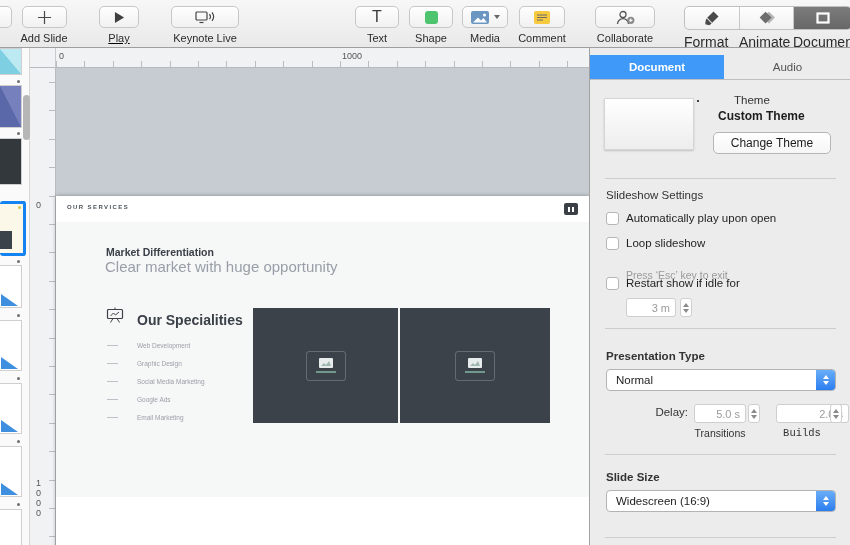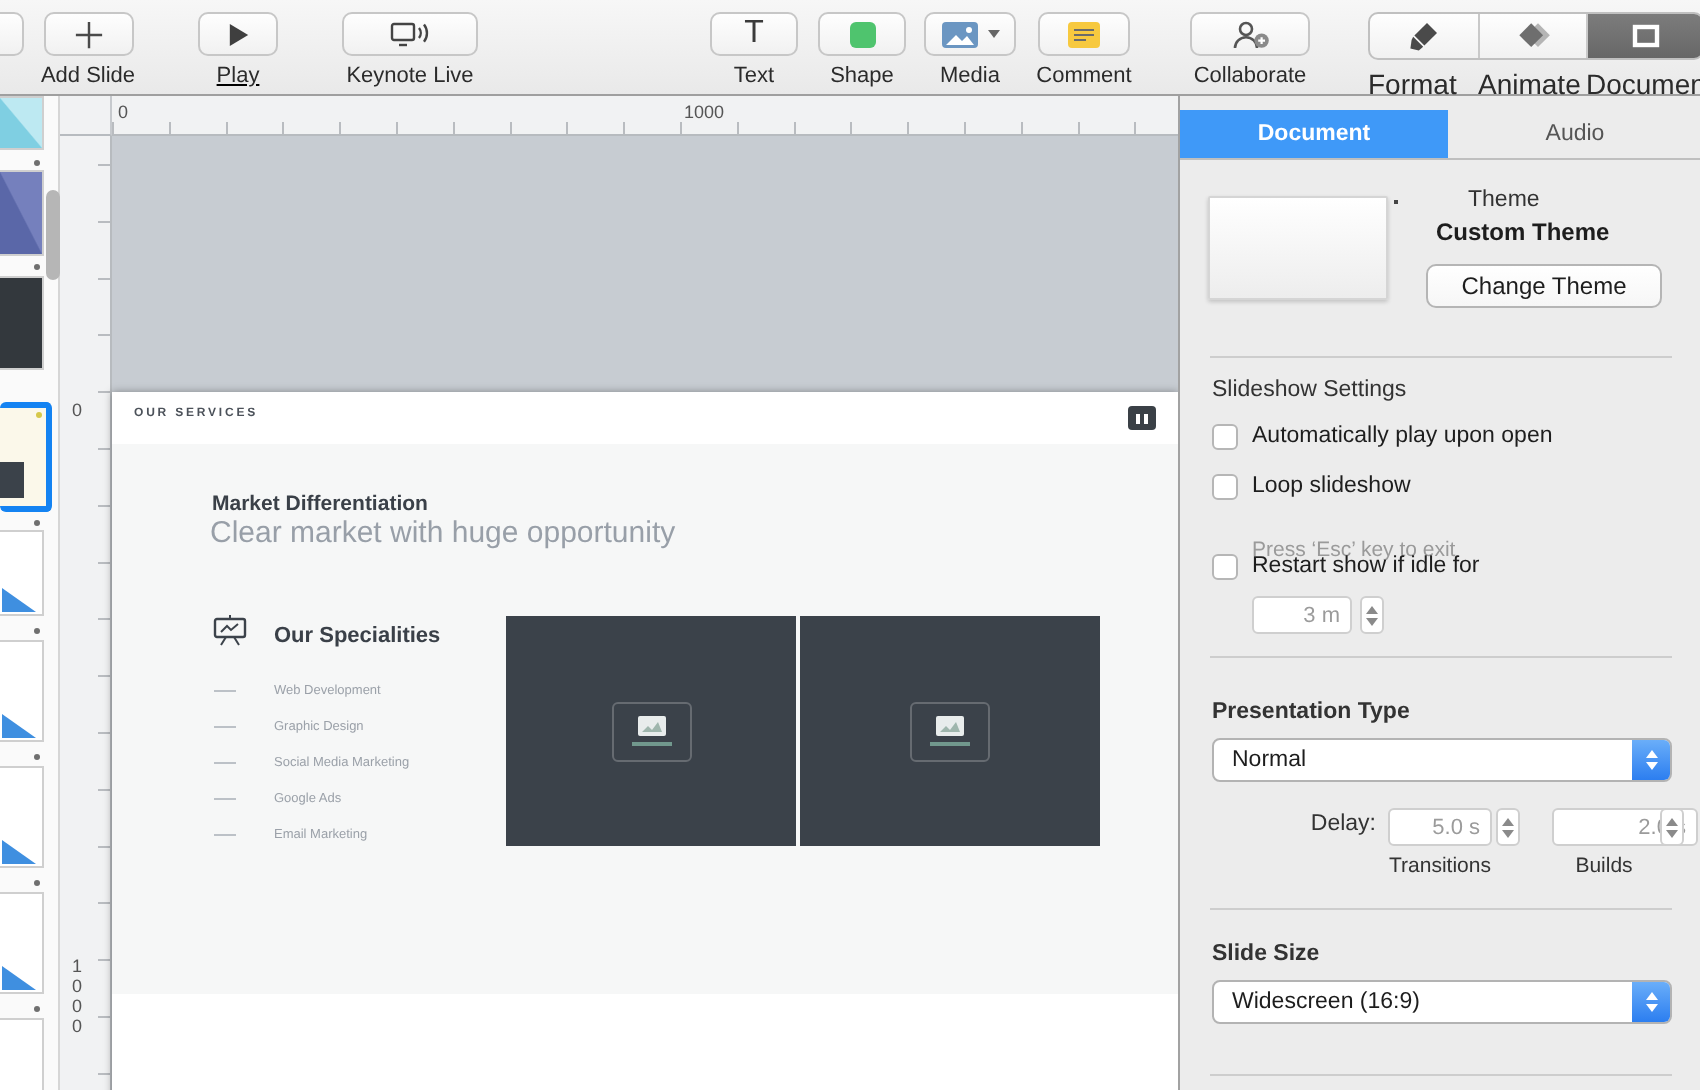--- a/index.html
+++ b/index.html
@@ -51,21 +51,21 @@
     box-shadow:0 0 4px rgba(0,0,0,.35);}
   .slide-body{position:absolute;left:0;top:26px;width:533px;height:275px;background:#f6f7f7;}
   .eyebrow{position:absolute;left:11px;top:8px;font-size:6px;font-weight:bold;letter-spacing:1.4px;color:#4c525a;}
   .badge{position:absolute;left:508px;top:7px;width:14px;height:12px;background:#3a4046;border-radius:2px;
     display:flex;align-items:center;justify-content:center;}
   .badge .dots{width:6px;height:5px;
     background:repeating-linear-gradient(90deg,#fff 0 2px,transparent 2px 4px),
                repeating-linear-gradient(180deg,rgba(255,255,255,0) 0 0);}
   .s-title{position:absolute;left:50px;top:50px;font-size:10.5px;font-weight:bold;color:#3a4048;}
   .s-sub{position:absolute;left:49px;top:62px;font-size:15px;color:#989fa8;}
-  .spec-title{position:absolute;left:81px;top:116px;font-size:11px;font-weight:bold;color:#3a4048;}
+  .spec-title{position:absolute;left:81px;top:116px;font-size:14px;font-weight:bold;color:#3a4048;}
   .spec-icon{position:absolute;left:50px;top:111px;}
   .spec-item{position:absolute;left:51px;display:flex;align-items:center;}
   .spec-dash{width:11px;height:1px;background:#bcc1c7;margin-right:19px;}
   .spec-item span{font-size:6.5px;color:#9ba1a9;}
   .ph-box{position:absolute;top:112px;height:115px;background:#3b424a;display:flex;align-items:center;justify-content:center;}
   .ph-icon{width:38px;height:28px;border:1px solid rgba(255,255,255,.22);border-radius:3px;
     display:flex;flex-direction:column;align-items:center;justify-content:center;}
   .ph-caption{width:20px;height:2px;background:#7fae9e;opacity:.8;margin-top:3px;}
 
   
@@ -373,21 +373,21 @@
     <div class="stepper" style="left:158px;top:356px;height:19px;">
         <span class="st-up"></span>
         <span class="st-down"></span>
       </div>
     <div class="small-label" style="left:92px;top:379px;width:76px;">Transitions</div>
     <div class="numfield" style="left:186px;top:356px;width:73px;height:19px;">2.0 s</div>
     <div class="stepper" style="left:240px;top:356px;height:19px;">
         <span class="st-up"></span>
         <span class="st-down"></span>
       </div>
-    <div class="small-label" style="left:186px;top:379px;width:52px;">Builds</div>
+    <div class="small-label" style="left:186px;top:379px;width:52px;font-family:Liberation Mono, monospace;">Builds</div>
 
     <div class="divider" style="top:406px;"></div>
 
     <div class="sec-title" style="top:423px;font-weight:bold;">Slide Size</div>
     <div class="popup" style="left:16px;top:442px;width:230px;">
       <span class="val">Widescreen (16:9)</span>
       <div class="popcap">
           <span class="pc-up"></span>
           <span class="pc-down"></span>
         </div>

